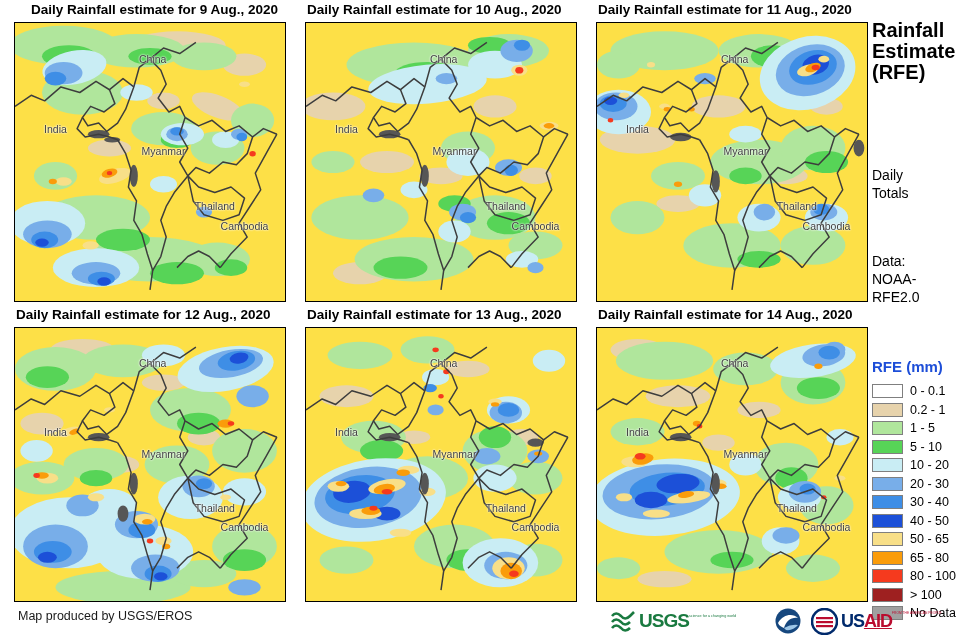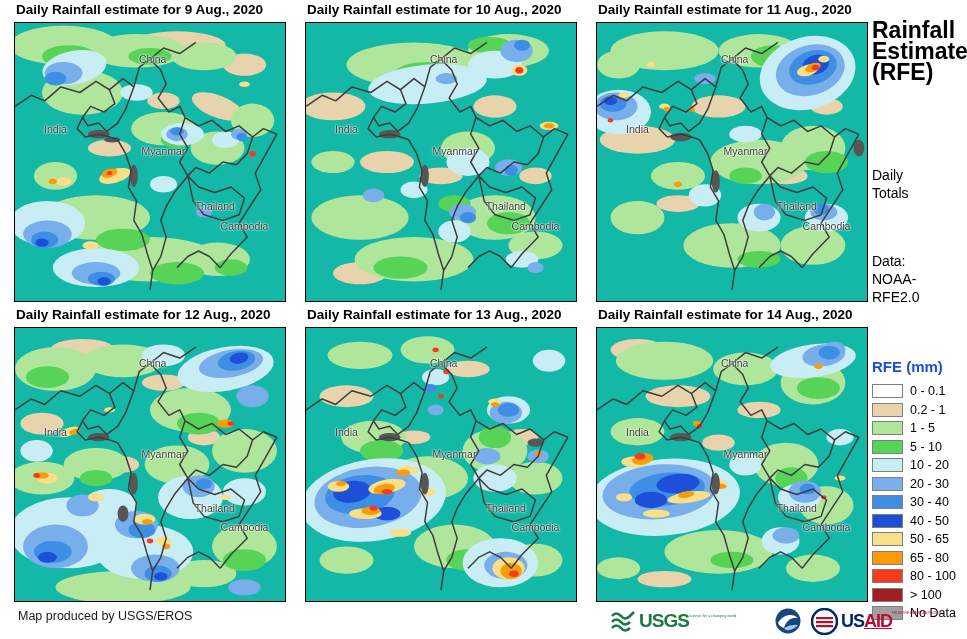--- a/index.html
+++ b/index.html
@@ -1,24 +1,24 @@
 <!DOCTYPE html>
 <html><head>
 <meta charset="utf-8">
 <style>
   html,body{margin:0;padding:0;background:#fff;}
   .stage{position:relative;width:967px;height:639px;background:#ffffff;
          font-family:"Liberation Sans", sans-serif;overflow:hidden;}
   .panel-title{position:absolute;font-size:13.5px;font-weight:bold;color:#000;white-space:nowrap;}
-  .map-panel{position:absolute;border:1px solid #000;background:#14b8a6;box-sizing:border-box;}
+  .map-panel{position:absolute;border:1px solid #000;background:#fde047;box-sizing:border-box;}
   .map-panel svg.rain{position:absolute;left:0;top:0;width:100%;height:100%;}
   .country-label{position:absolute;transform:translate(-50%,-50%);font-size:10.5px;color:#3f3f3f;
                  text-shadow:0 0 2px #fff,0 0 2px #fff;white-space:nowrap;}
   .sidebar{position:absolute;left:872px;top:0;width:95px;height:639px;}
-  .sb-title{position:absolute;left:0;top:20px;font-size:23px;font-weight:bold;color:#000;line-height:21px;}
+  .sb-title{position:absolute;left:0;top:20px;font-size:20px;font-weight:bold;color:#000;line-height:21px;}
   .sb-sub{position:absolute;left:0;top:88px;font-size:13px;color:#000;line-height:16px;}
   .sb-period{position:absolute;left:0;top:166px;font-size:14px;color:#000;line-height:18px;}
   .sb-source{position:absolute;left:0;top:252px;font-size:14px;color:#000;line-height:18px;}
   .legend{position:absolute;left:0;top:358px;width:95px;}
   .legend-title{font-size:15px;font-weight:bold;color:#1d4ed8;margin-bottom:7px;}
   .legend-row{display:flex;align-items:center;height:18.5px;}
   .legend-swatch{width:31px;height:14px;border:1px solid #7f7f7f;box-sizing:border-box;flex:0 0 auto;}
   .legend-label{font-size:12.5px;color:#000;margin-left:7px;white-space:nowrap;}
   .footer-credit{position:absolute;left:18px;top:609px;font-size:12.5px;color:#1a1a1a;}
   .logos{position:absolute;left:610px;top:606px;height:30px;display:flex;align-items:center;gap:10px;}
@@ -31,21 +31,21 @@
   .fews-text{font-family:"Liberation Serif",serif;color:#2e2310;font-weight:bold;font-size:15px;
              letter-spacing:0;line-height:11px;border-bottom:2px solid #e0701f;}
   .fews-tag{color:#8a5a1a;font-size:6px;transform:scale(0.5);transform-origin:left top;white-space:nowrap;}
   .stack{display:flex;flex-direction:row;justify-content:center;}
 </style>
 </head>
 <body>
 
 <div class="stage">
   <div id="panels">
-      <div class="panel-title" style="left: 16px; top: 2px;">Daily Rainfall estimate for 9 Aug., 2020</div>
+      <div class="panel-title" style="left: 31px; top: 2px;">Daily Rainfall estimate for 9 Aug., 2020</div>
       <div class="map-panel" style="left: 14px; top: 22px; width: 272px; height: 280px;">
         <svg class="rain" viewBox="0 0 100 100" preserveAspectRatio="none">
           <ellipse cx="60" cy="8" rx="18" ry="5" fill="#e7d3ac"></ellipse>
           <ellipse cx="75" cy="30" rx="10" ry="4" transform="rotate(20 75 30)" fill="#e7d3ac"></ellipse>
           <ellipse cx="35" cy="45" rx="8" ry="3" fill="#e7d3ac"></ellipse>
           <ellipse cx="55" cy="28" rx="6" ry="3" fill="#e7d3ac"></ellipse>
           <ellipse cx="85" cy="15" rx="8" ry="4" fill="#e7d3ac"></ellipse>
           <ellipse cx="18" cy="8" rx="20" ry="7" fill="#b0e69c"></ellipse>
           <ellipse cx="45" cy="10" rx="18" ry="6" fill="#b0e69c"></ellipse>
           <ellipse cx="70" cy="12" rx="12" ry="5" fill="#b0e69c"></ellipse>

